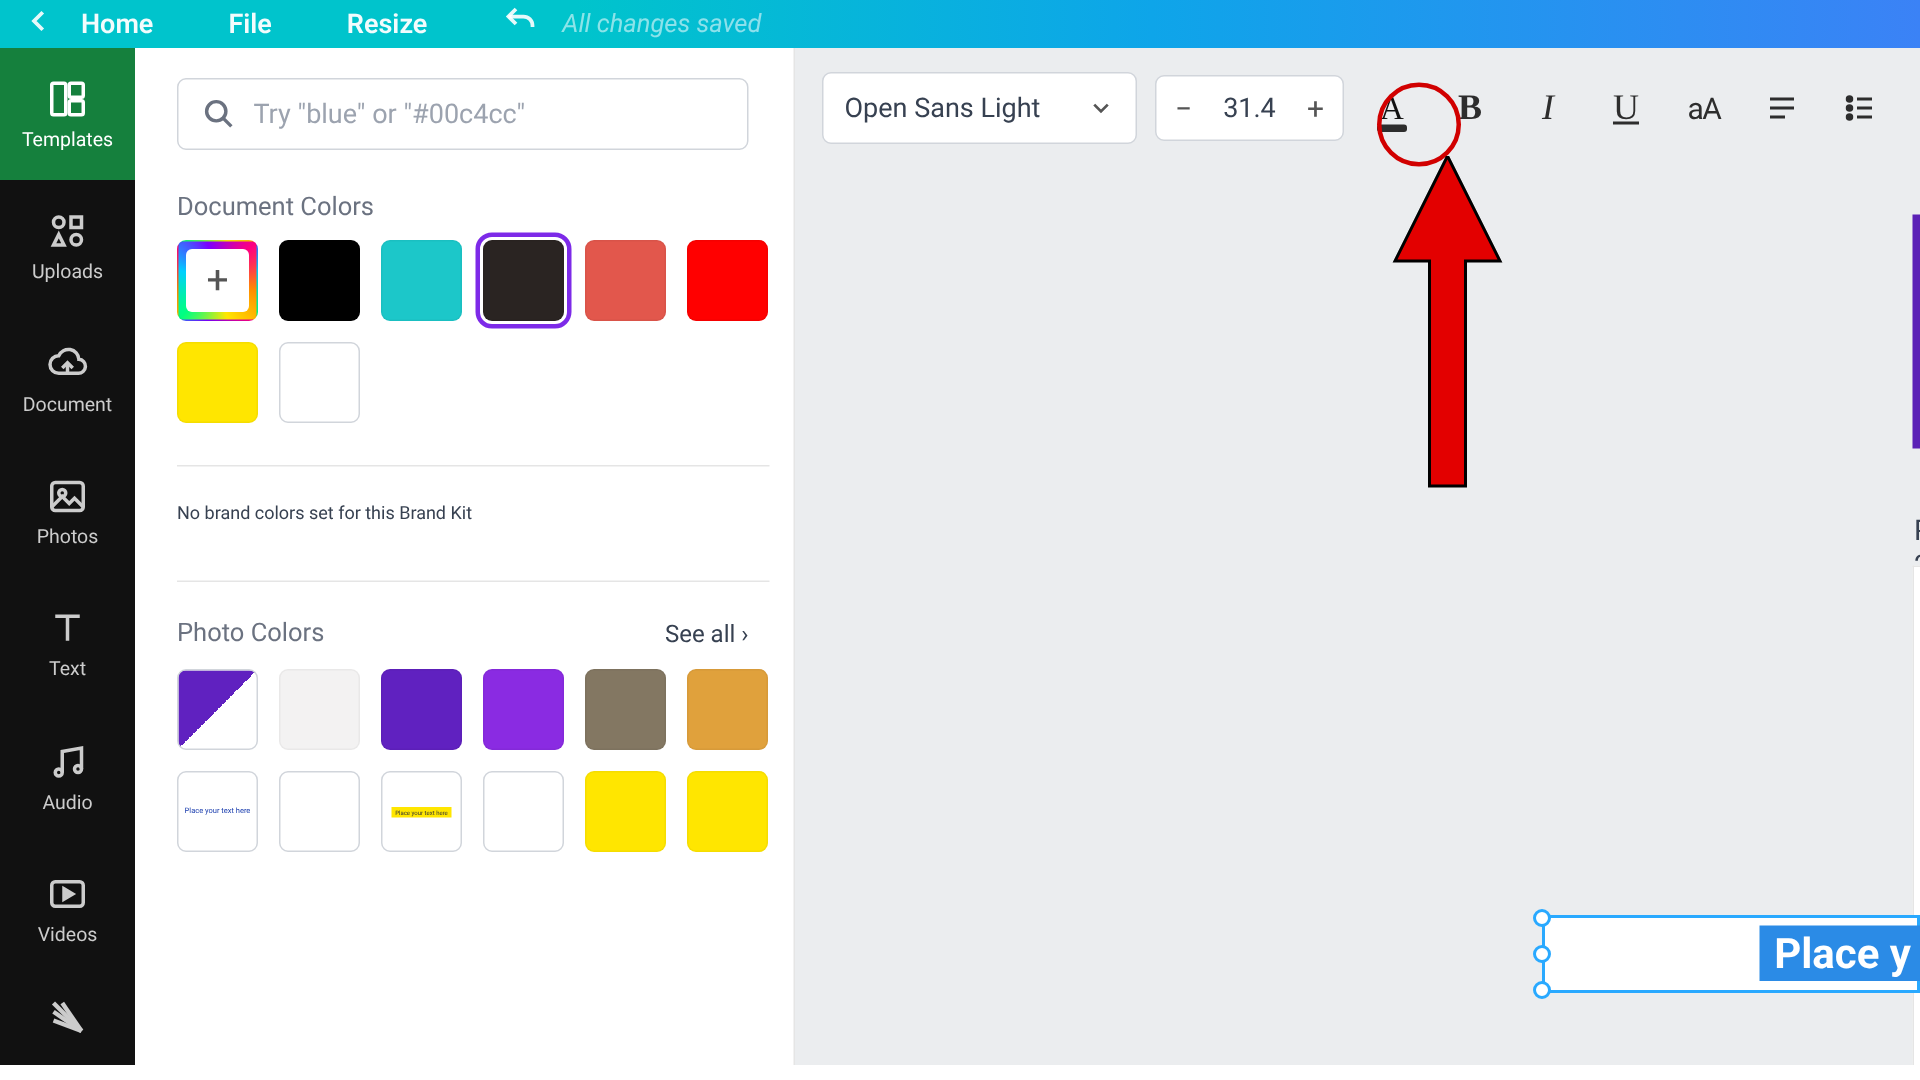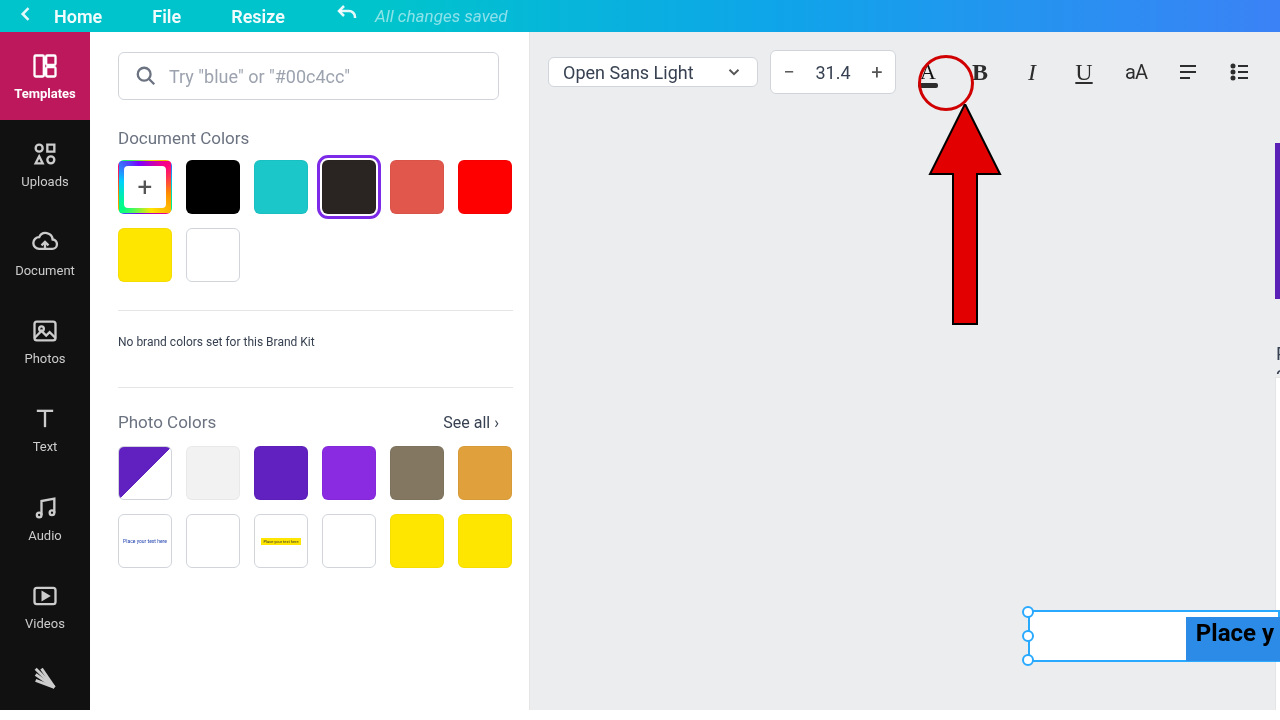--- a/index.html
+++ b/index.html
@@ -8,21 +8,21 @@
 .topbar { height: 32px; background: linear-gradient(90deg, #00c4cc 0%, #00c4cc 30%, #0ea5e9 60%, #3b82f6 100%); display: flex; align-items: center; padding: 0 16px; color: rgba(255,255,255,.95); font-size: 18px; }
 .topbar .back { margin-right: 18px; cursor:pointer; }
 .topbar .nav { font-weight:600; margin-right: 50px; cursor:pointer; }
 .topbar .undo { margin-right: 16px; cursor:pointer; }
 .topbar .saved { color: rgba(255,255,255,.55); font-style: italic; font-size: 17px; }
 
 .layout { display:flex; height: calc(100% - 42px); }
 
 .rail { width: 90px; background:#111; display:flex; flex-direction:column; }
 .rail-item { display:flex; flex-direction:column; align-items:center; justify-content:center; color:#ccc; font-size:13px; height: 90px; cursor:pointer; }
-.rail-item.active { background:#be185d; color:#fff;font-weight:bold; }
+.rail-item.active { background:#15803d; color:#fff; }
 .rail-item svg { width:28px; height:28px; margin-bottom:6px; }
 .rail-item.effects { height:60px; }
 
 .panel { width: 440px; background:#fff; border-right:1px solid #e5e5e5; padding: 20px 8px 0 28px; overflow:hidden; }
 .searchbox { display:flex; align-items:center; border:1px solid #d1d5db; border-radius:6px; height:48px; padding:0 16px; margin-bottom:28px; margin-right:22px; }
 .searchbox svg { width:22px; height:22px; color:#6b7280; margin-right:12px; flex-shrink:0; }
 .searchbox input { border:none; outline:none; font-size:18px; color:#374151; width:100%; }
 .searchbox input::placeholder { color:#9ca3af; }
 
 .section-label { color:#6b7280; font-size:17px; margin-bottom:12px; }
@@ -40,21 +40,21 @@
 .seeall { color:#374151; font-size:16px; cursor:pointer; }
 
 .photo-swatches { display:flex; flex-wrap:wrap; gap:14px; }
 .thumb { width:54px; height:54px; border-radius:6px; border:1px solid #d1d5db; cursor:pointer; background:#fff; display:flex; align-items:center; justify-content:center; overflow:hidden; }
 .thumb .pt { font-size:5px; color:#1e40af; }
 .thumb .py { font-size:4px; color:#333; background:#ffe600; padding:1px 2px;}
 
 .canvas-area { flex:1; background:#ebedef; position:relative; }
 
 .toolbar { position:absolute; top:16px; left:18px; right:0; height:48px; display:flex; align-items:center; gap:12px; }
-.fontsel { background:#fff; border:1px solid #d1d5db; border-radius:6px; height:30px; display:flex; align-items:center; padding:0 14px; font-size:18px; color:#374151; cursor:pointer; width:210px; justify-content:space-between; }
+.fontsel { background:#fff; border:1px solid #d1d5db; border-radius:6px; height:48px; display:flex; align-items:center; padding:0 14px; font-size:18px; color:#374151; cursor:pointer; width:210px; justify-content:space-between; }
 .fsize { background:#fff; border:1px solid #d1d5db; border-radius:6px; height:44px; display:flex; align-items:center; }
 .fsize button { border:none; background:none; width:36px; height:100%; font-size:20px; color:#555; cursor:pointer; }
 .fsize .val { width:52px; text-align:center; font-size:18px; color:#374151; }
 .tbtn { width:40px; height:44px; display:flex; align-items:center; justify-content:center; cursor:pointer; color:#2d2d2d; font-size:22px; }
 .tbtn.b { font-weight:700; font-family:Georgia, serif; font-size:24px; }
 .tbtn.i { font-style:italic; font-family:Georgia, serif; font-size:24px; }
 .tbtn.u { text-decoration:underline; font-family:Georgia, serif; font-size:24px; }
 .tbtn.case { font-size:20px; letter-spacing:-1px; }
 .tbtn svg { width:24px; height:24px; }
 
@@ -73,21 +73,21 @@
 .page-label .pn { color:#374151; }
 
 .page2 { position:absolute; top:345px; left:745px; right:0; bottom:0; background:#fff; border:1px solid #e5e5e5; border-right:none; border-bottom:none; }
 
 .textbox-sel { position:absolute; bottom:48px; right:0; height:52px; display:flex; align-items:center; }
 .textbox-sel .handle { width:12px; height:12px; background:#fff; border:2px solid #29a9ff; border-radius:50%; position:absolute; }
 .textbox-sel .h1 { left:0; top:-4px; }
 .textbox-sel .h2 { left:0; bottom:-4px; }
 .textbox-sel .h3 { left:0; top:50%; margin-top:-6px; }
 .textbox-sel .frame { position:absolute; left:6px; right:0; top:0; bottom:0; border:2px solid #29a9ff; background:#fff;}
-.textbox-sel .txt { position:absolute; right:0; top:7px; background:#2b8be6; color:#000000; font-size:24px; font-weight:700; padding:2px 6px 14px 10px; }
+.textbox-sel .txt { position:absolute; right:0; top:7px; background:#2b8be6; color:#ffffff; font-size:28px; font-weight:700; padding:2px 6px 2px 10px; }
 </style>
 </head>
 <body>
 
 <div class="topbar">
   <span class="back"><svg viewBox="0 0 24 24" width="20" height="20" fill="none" stroke="rgba(255,255,255,.9)" stroke-width="3">
         <path d="M15 5l-7 7 7 7"></path>
       </svg></span>
   <span class="nav">Home</span>
   <span class="nav">File</span>

